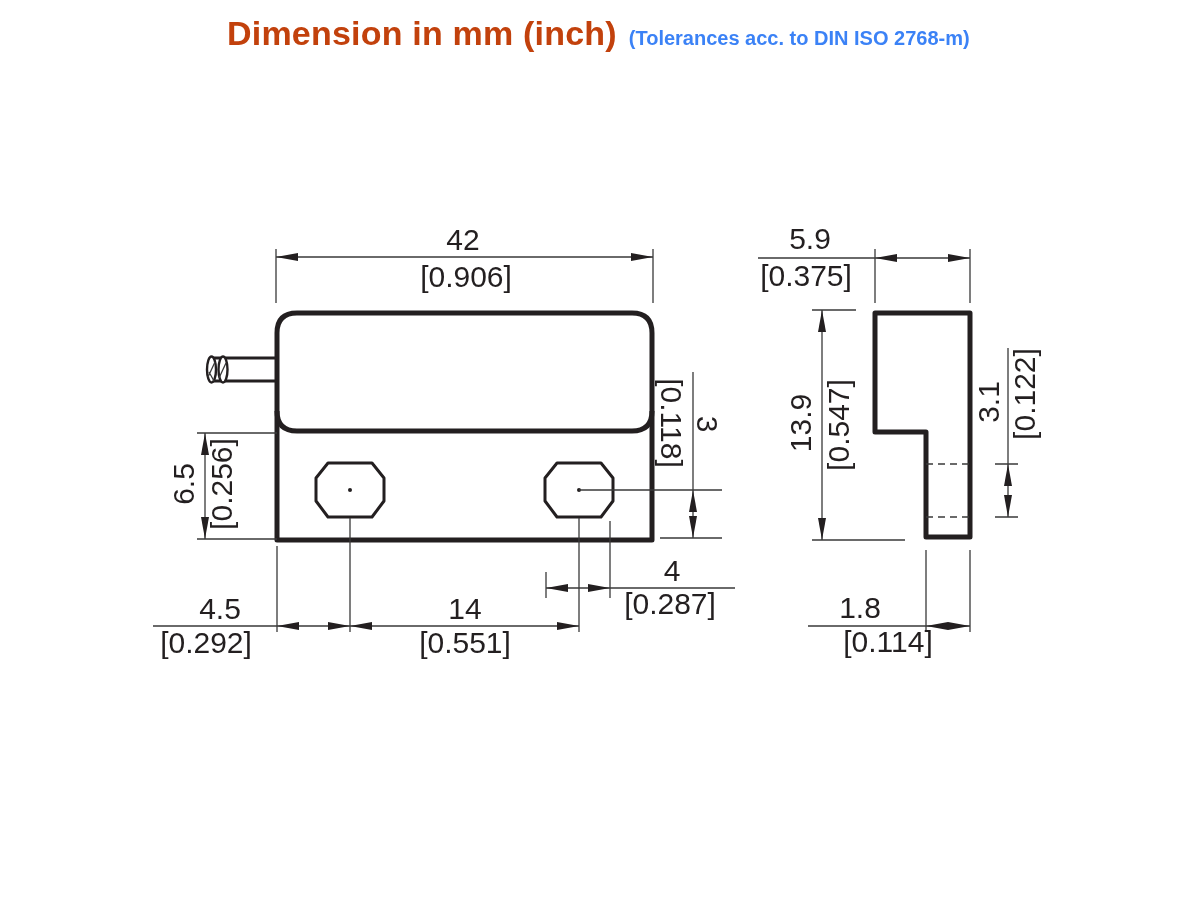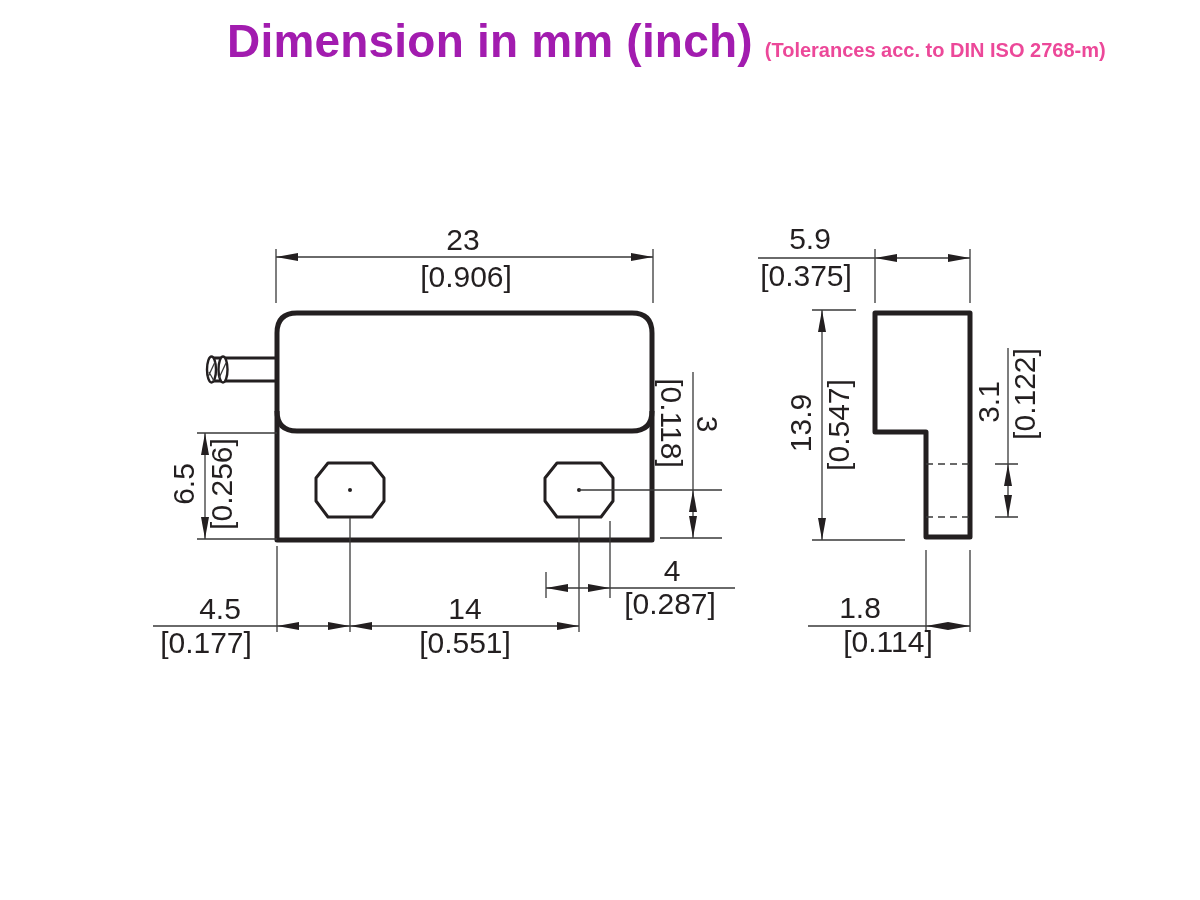--- a/index.html
+++ b/index.html
@@ -8,24 +8,24 @@
     width:1200px;height:900px;
     background:#ffffff;
     font-family:"Liberation Sans", sans-serif;
     overflow:hidden;
   }
   .title-row{
     position:absolute;left:227px;top:14px;
     display:inline-flex;align-items:baseline;white-space:nowrap;
   }
   .title-main{
-    font-size:46px;font-weight:bold;color:#a21caf;letter-spacing:0.2px;
+    font-size:34px;font-weight:bold;color:#c2410c;letter-spacing:0.2px;
   }
   .title-sub{
-    font-size:20px;font-weight:bold;color:#ec4899;margin-left:12px;
+    font-size:20px;font-weight:bold;color:#3b82f6;margin-left:12px;
   }
   .dim{
     position:absolute;
     font-size:30px;color:#231f20;line-height:1;white-space:nowrap;
     transform:translate(-50%,-50%);
   }
   .ccw{transform:translate(-50%,-50%) rotate(-90deg);}
   .cw{transform:translate(-50%,-50%) rotate(90deg);}
   svg{position:absolute;left:0;top:0;}
   .thick{fill:#ffffff;stroke:#231f20;stroke-width:5;stroke-linejoin:round;}
@@ -113,34 +113,34 @@
         <polygon class="arr" points="1008,464 1004,486 1012,486"></polygon>
         <polygon class="arr" points="1008,517 1004,495 1012,495"></polygon>
 
         <path class="thin" d="M926 550 V632 M970 550 V632 M808 626 H970"></path>
         <polygon class="arr" points="926,626 948,622 948,630"></polygon>
         <polygon class="arr" points="970,626 948,622 948,630"></polygon>
       </g>
     </g>
   </svg>
 
-  <span class="dim" style="left:463px;top:240px">23</span>
+  <span class="dim" style="left:463px;top:240px">42</span>
   <span class="dim" style="left:466px;top:277px">[0.906]</span>
 
   <span class="dim ccw" style="left:184px;top:484px">6.5</span>
   <span class="dim ccw" style="left:222px;top:484px">[0.256]</span>
 
   <span class="dim cw" style="left:707px;top:424px">3</span>
   <span class="dim cw" style="left:671px;top:423px">[0.118]</span>
 
   <span class="dim" style="left:672px;top:571px">4</span>
   <span class="dim" style="left:670px;top:604px">[0.287]</span>
 
   <span class="dim" style="left:220px;top:609px">4.5</span>
-  <span class="dim" style="left:206px;top:643px">[0.177]</span>
+  <span class="dim" style="left:206px;top:643px">[0.292]</span>
 
   <span class="dim" style="left:465px;top:609px">14</span>
   <span class="dim" style="left:465px;top:643px">[0.551]</span>
 
   <span class="dim" style="left:810px;top:239px">5.9</span>
   <span class="dim" style="left:806px;top:276px">[0.375]</span>
 
   <span class="dim ccw" style="left:801px;top:423px">13.9</span>
   <span class="dim ccw" style="left:839px;top:425px">[0.547]</span>
 

